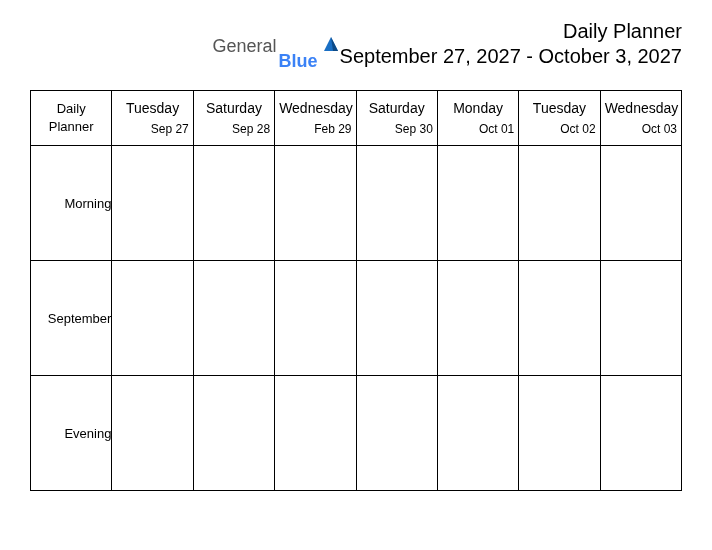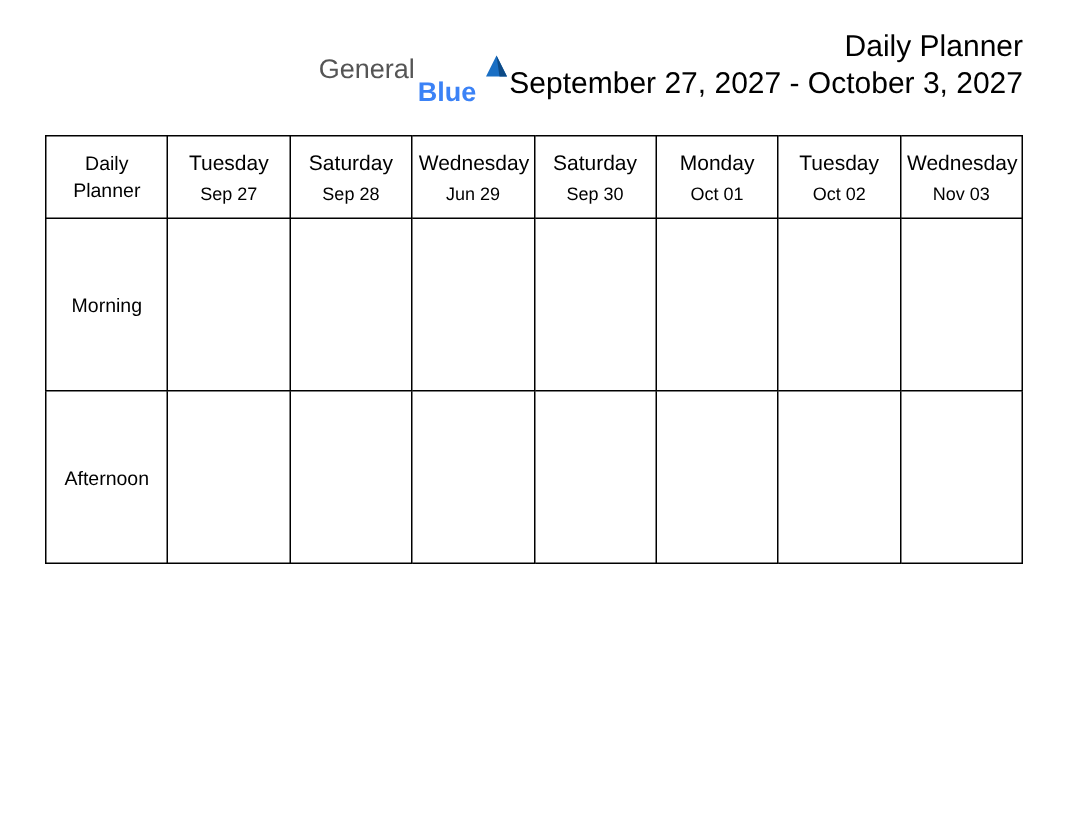--- a/index.html
+++ b/index.html
@@ -44,26 +44,26 @@
       vertical-align: top;
       font-size: 13px;
       line-height: 1.4;
     }
     table.planner th.corner {
       vertical-align: middle;
       text-align: center;
       font-size: 13px;
     }
     table.planner th .dayname { display: block; font-size: 14px; }
-    table.planner th .daydate { display: block; font-size: 12px; margin-top: 2px; }
+    table.planner th .daydate { display: block; font-size: 12px; margin-top: 2px; text-align: right; }
     table.planner td {
       height: 115px;
     }
     table.planner td.rowlabel {
-      text-align: center;
+      text-align: right;
       vertical-align: middle;
       font-size: 13px;
     }
     col.first { width: 12.5%; }
     col.day { width: 12.5%; }
   </style>
 </head>
 <body>
 
 <div class="header">
@@ -100,53 +100,63 @@
       <th>
           <span class="dayname">Tuesday</span>
           <span class="daydate">Sep 27</span>
         </th>
       <th>
           <span class="dayname">Saturday</span>
           <span class="daydate">Sep 28</span>
         </th>
       <th>
           <span class="dayname">Wednesday</span>
-          <span class="daydate">Jun 29</span>
+          <span class="daydate">Feb 29</span>
         </th>
       <th>
           <span class="dayname">Saturday</span>
           <span class="daydate">Sep 30</span>
         </th>
       <th>
           <span class="dayname">Monday</span>
           <span class="daydate">Oct 01</span>
         </th>
       <th>
           <span class="dayname">Tuesday</span>
           <span class="daydate">Oct 02</span>
         </th>
       <th>
           <span class="dayname">Wednesday</span>
-          <span class="daydate">Nov 03</span>
+          <span class="daydate">Oct 03</span>
         </th>
     </tr>
   </thead>
   <tbody>
     <tr>
       <td class="rowlabel">Morning</td>
       <td></td>
         <td></td>
         <td></td>
         <td></td>
         <td></td>
         <td></td>
         <td></td>
     </tr>
     <tr>
-      <td class="rowlabel">Afternoon</td>
+      <td class="rowlabel">September</td>
+      <td></td>
+        <td></td>
+        <td></td>
+        <td></td>
+        <td></td>
+        <td></td>
+        <td></td>
+    </tr>
+    <tr>
+      <td class="rowlabel">Evening</td>
       <td></td>
         <td></td>
         <td></td>
         <td></td>
         <td></td>
         <td></td>
         <td></td>
     </tr>
   </tbody>
 </table>

